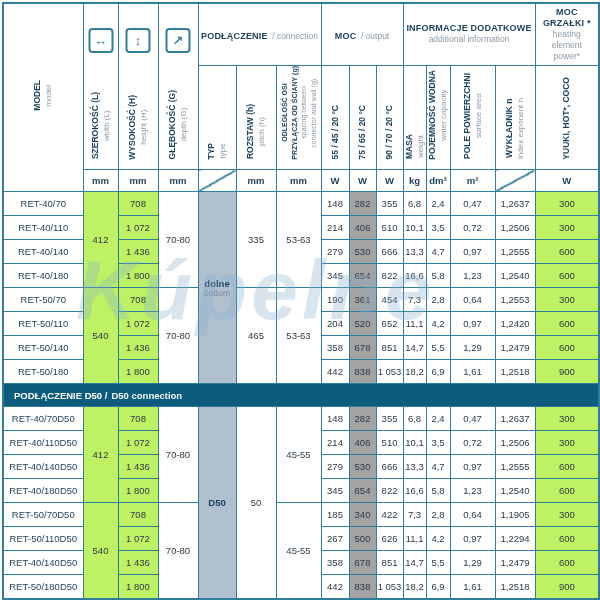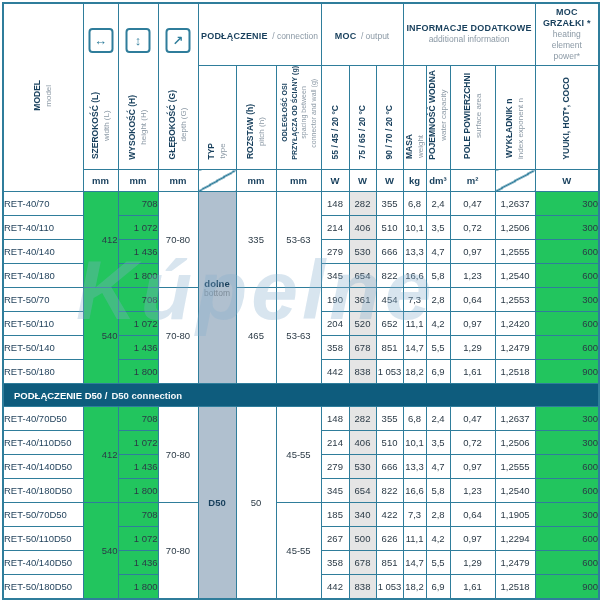--- a/index.html
+++ b/index.html
@@ -36,23 +36,23 @@
     display:flex;align-items:center;justify-content:center;
     color:#2f7d9b;font-size:13px;font-weight:bold;line-height:1;}
 
   .unit{font-weight:bold;font-size:9.5px;color:#173f5c;text-align:center;vertical-align:middle;margin-top:36px;}
   .diag{background:linear-gradient(to bottom right,transparent 47.5%,#2f7d9b 47.5%,#2f7d9b 52.5%,transparent 52.5%);}
 
   
   tbody tr{height:24px;}
   tbody tr.barrow{height:23px;}
   tbody td{font-size:9.5px;color:#2b3a46;text-align:center;vertical-align:middle;background:#fff;}
-  td.model{text-align:left;color:#1d3e58;}
-  td.blue{background:#22c55e;text-align:right;}
-  td.gray{background:#e5e5e5;}
+  td.model{text-align:center;color:#1d3e58;}
+  td.blue{background:#bef264;}
+  td.gray{background:#a3a3a3;}
   td.typ{background:#b0c0cf;font-weight:bold;color:#173f5c;}
   td.typ .t2{display:block;font-weight:normal;color:#7d8c99;font-size:8.5px;line-height:9px;}
   td.bar{background:#0e5c7d;color:#ffffff;text-align:left;padding-left:10px;font-weight:bold;font-size:9.5px;}
   td.bar .t2{font-weight:600;opacity:.95;margin-left:4px;}
 
   
   .watermark{position:absolute;left:76px;top:242px;font-size:84px;font-style:italic;font-weight:bold;
     color:rgba(133,175,205,0.32);letter-spacing:4px;pointer-events:none;white-space:nowrap;z-index:5;}
 </style>
 </head>

